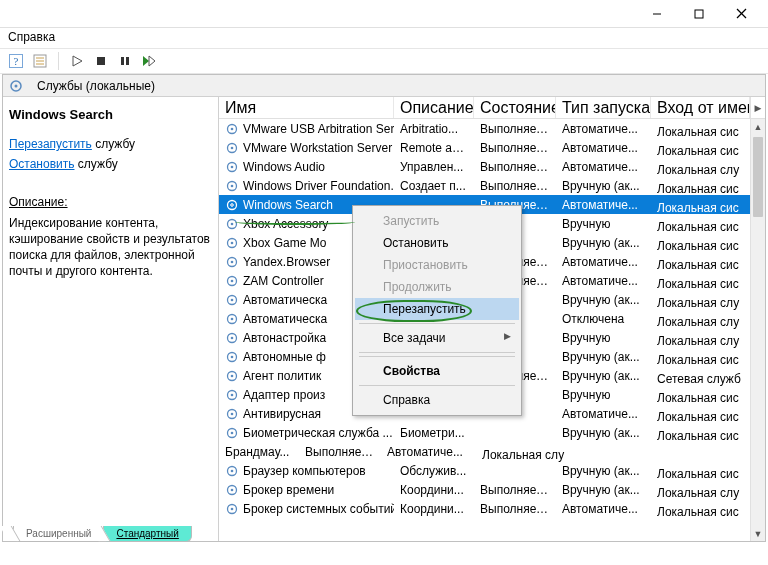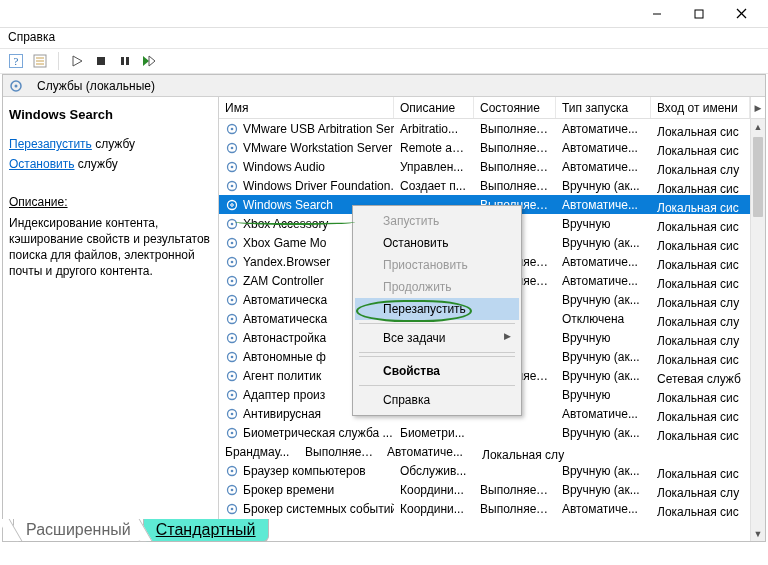--- a/index.html
+++ b/index.html
@@ -87,21 +87,21 @@
   }
   .list-header {
     display: flex;
     height: 22px;
     border-bottom: 1px solid #e0e0e0;
     background: #fff;
   }
   .list-header .col {
     border-right: 1px solid #e8e8e8;
     padding: 3px 6px;
-    font-size: 12px;
+    font-size: 16px;
     overflow: hidden; white-space: nowrap; text-overflow: ellipsis;
     display:flex; align-items:center;
   }
   .col-name  { width: 175px; }
   .col-desc  { width: 80px; }
   .col-state { width: 82px; }
   .col-start { width: 95px; }
   .col-logon { flex: 1; }
   .list-rows { position: relative; }
   .row {
@@ -193,21 +193,21 @@
     left: 10px; bottom: -1px;
     display: flex;
     height: 20px;
     align-items: flex-end;
   }
   .tab {
     border: 1px solid #bbb;
     border-top: none;
     border-radius: 0 0 6px 6px;
     padding: 2px 12px 2px 12px;
-    font-size: 16px;
+    font-size: 10px;
     background:#fff;
     margin-right:-1px;
     position:relative;
   }
   .tab.active {
     background:#5eead4;
     text-decoration:underline;
   }
   .tab.inactive {
     color:#666;

